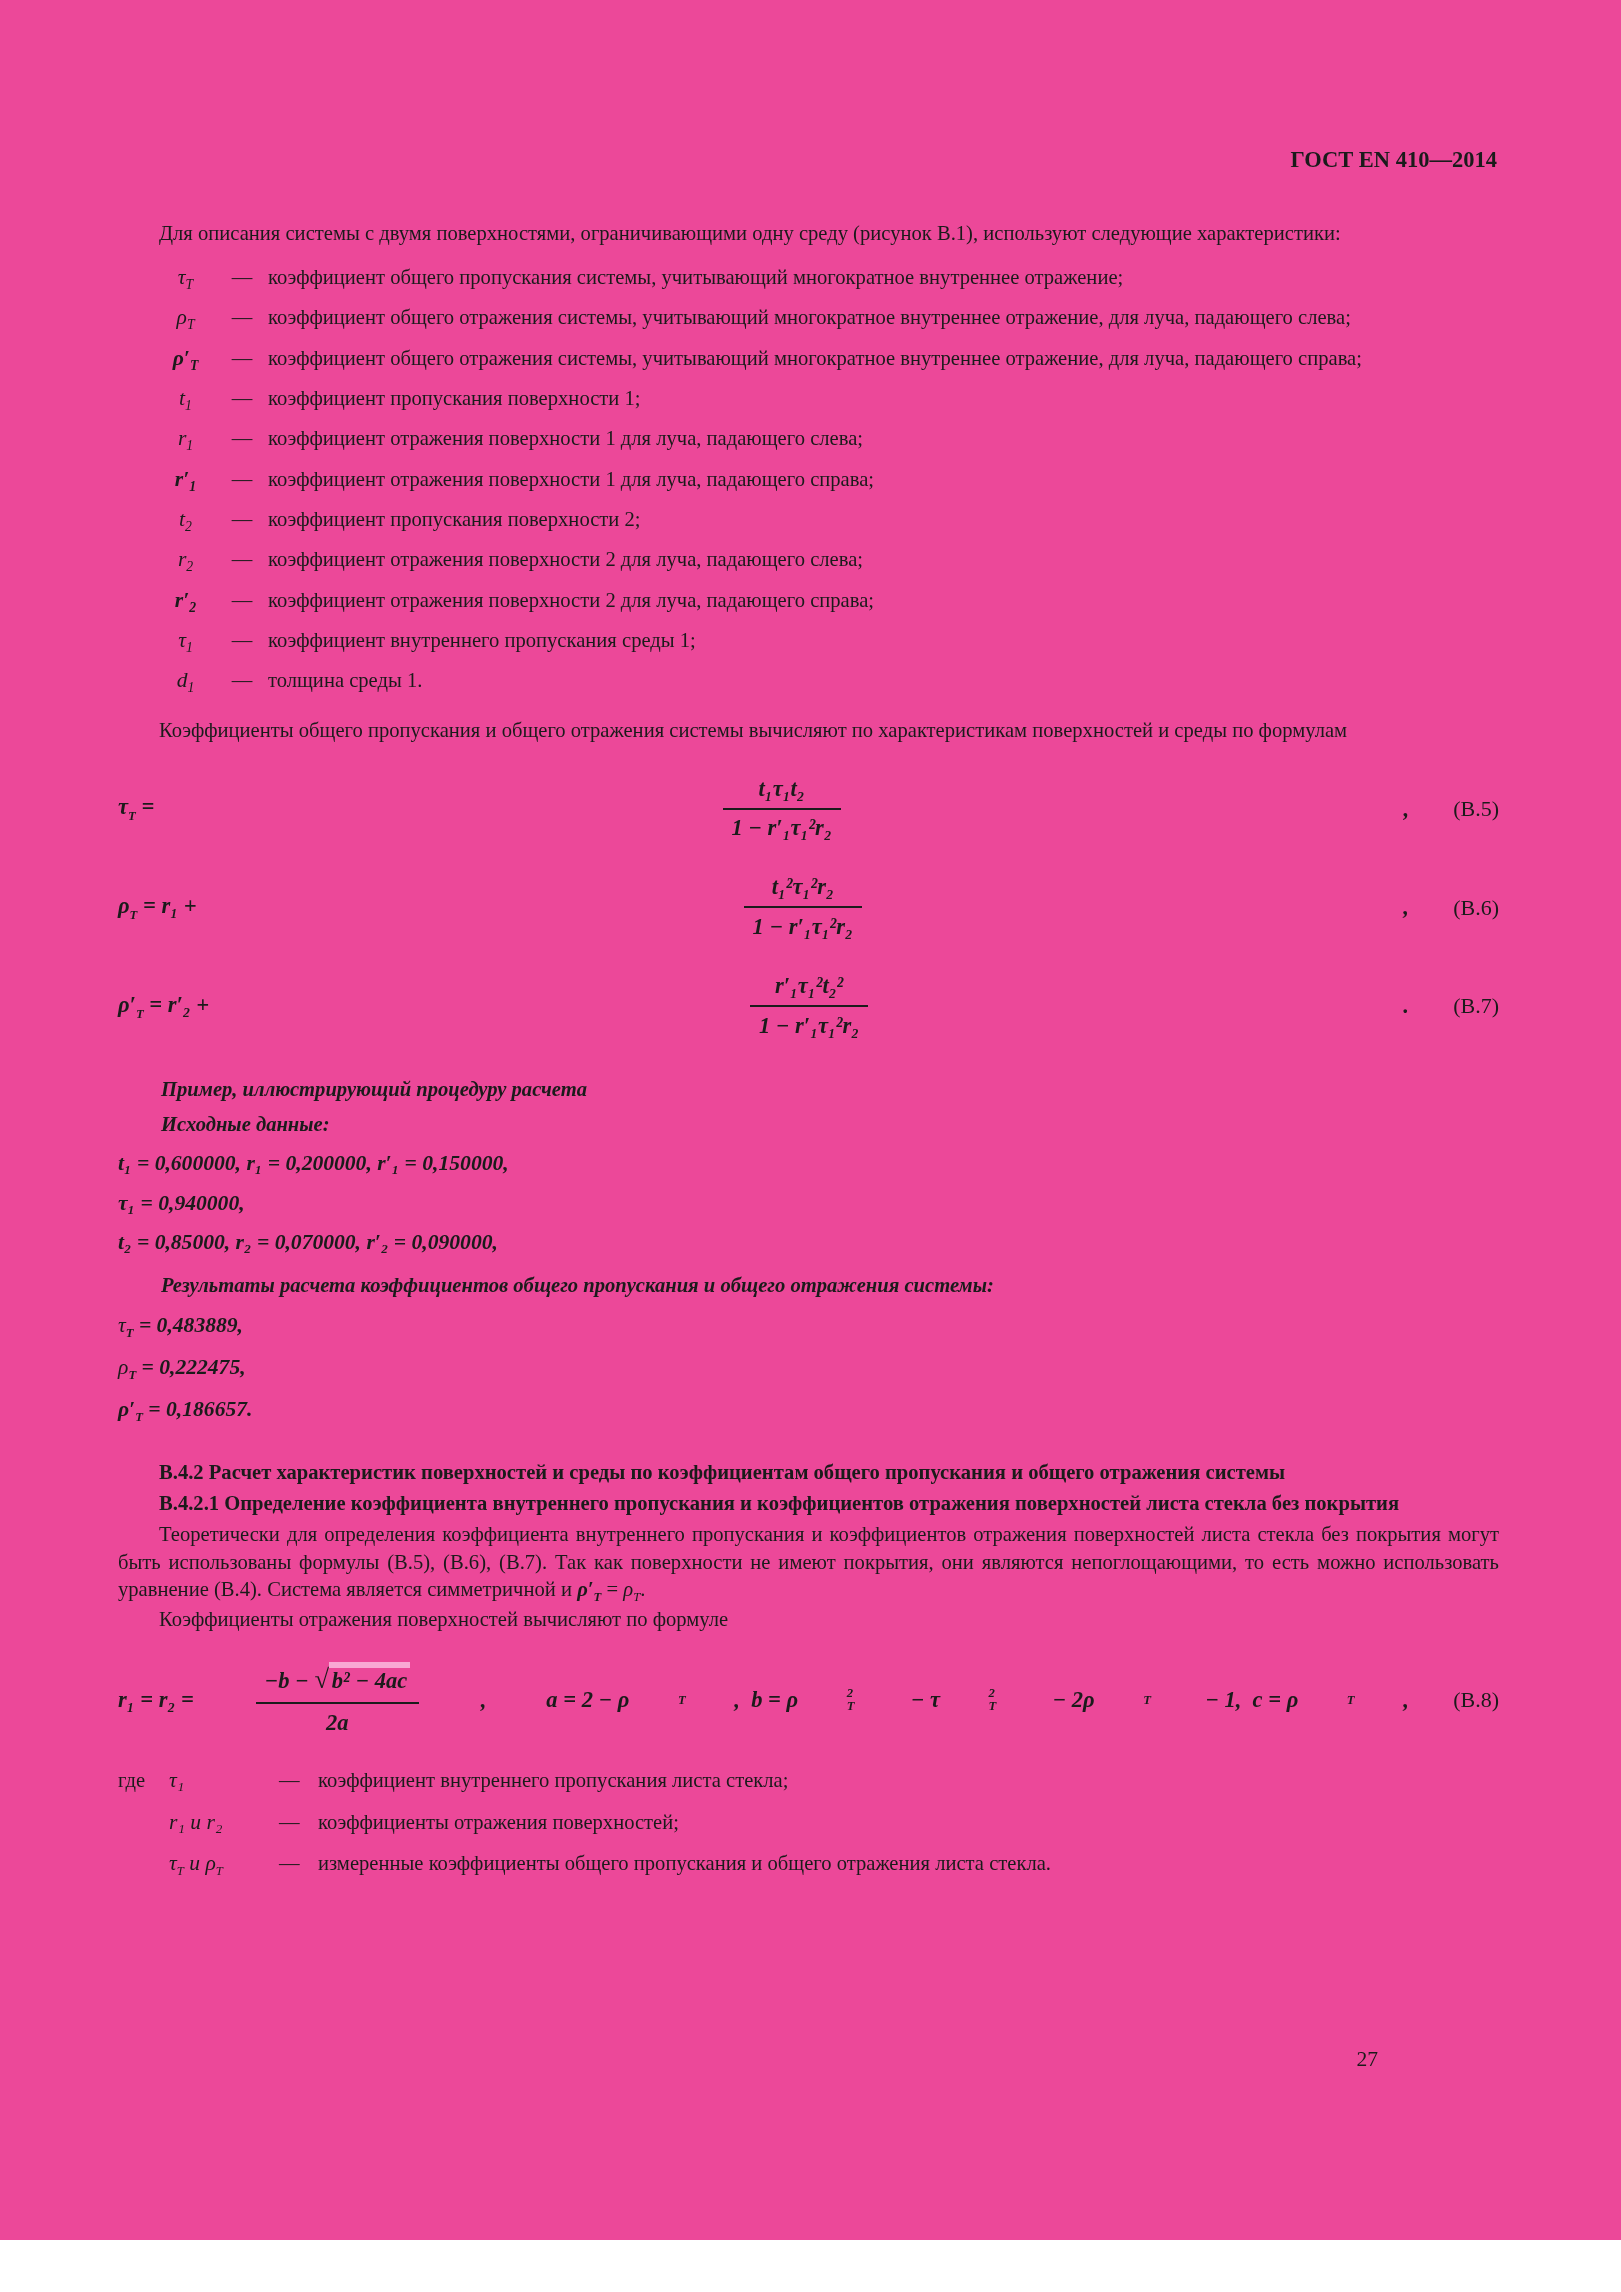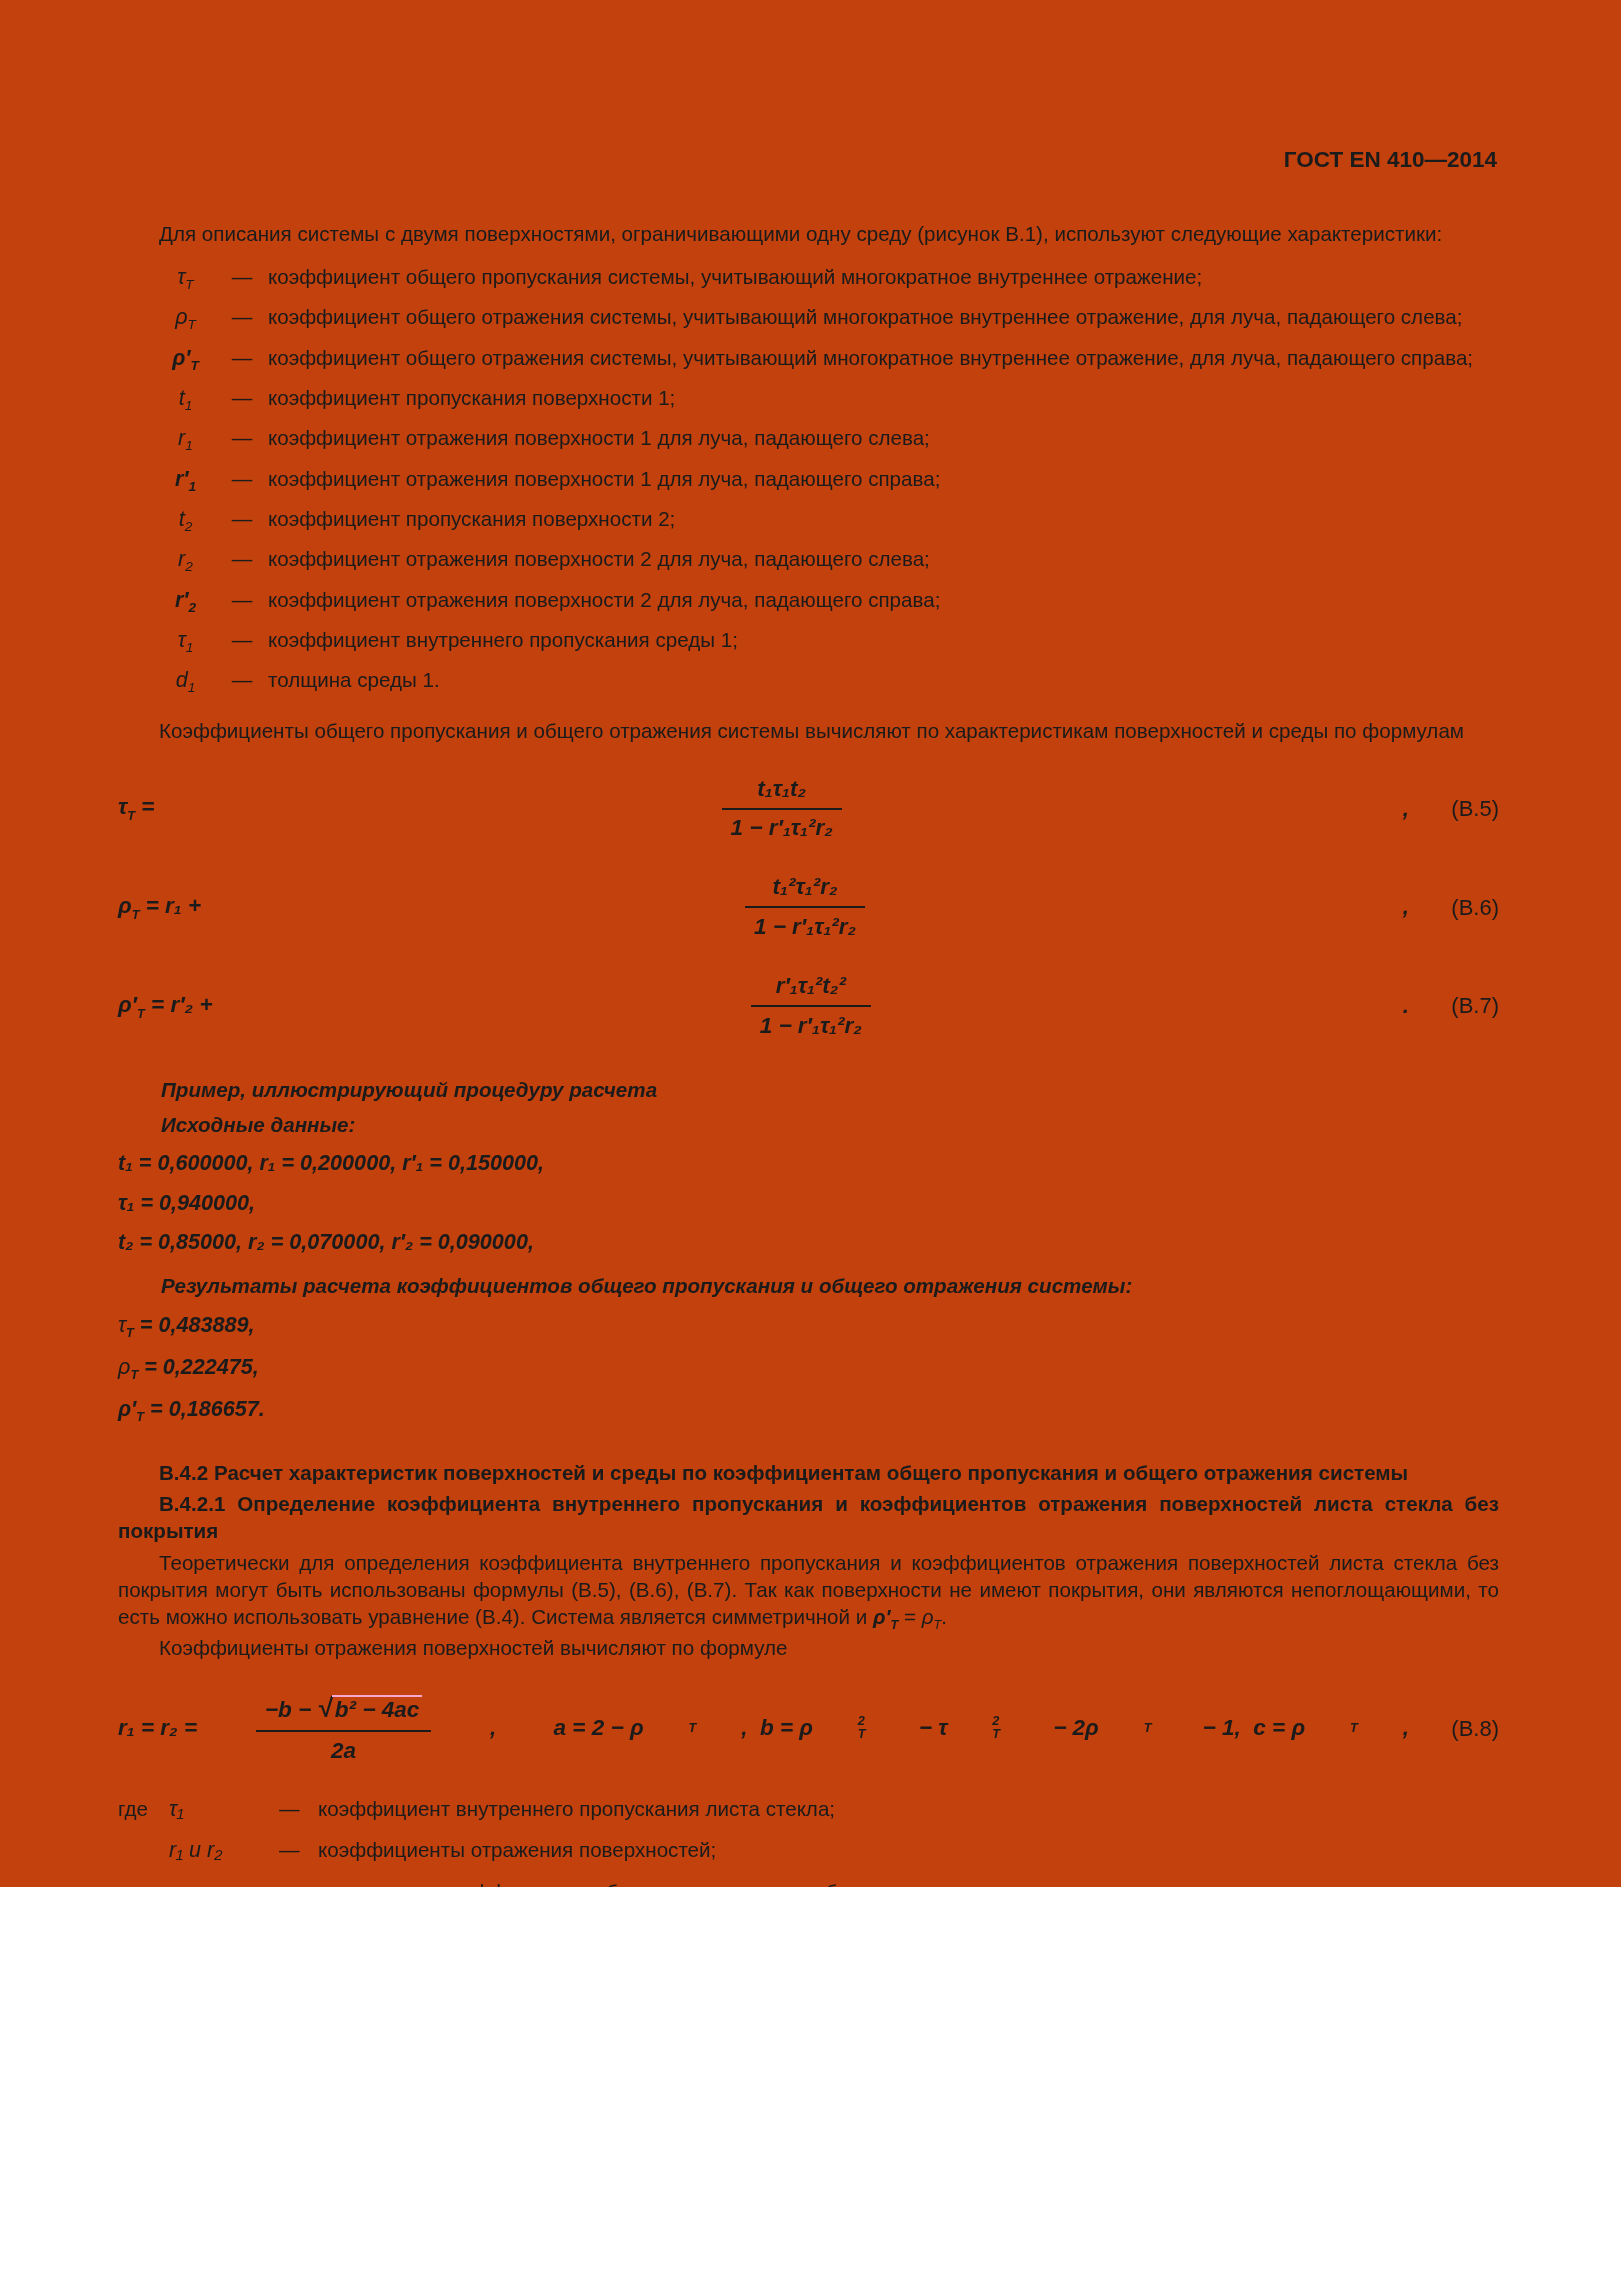--- a/index.html
+++ b/index.html
@@ -1,22 +1,22 @@
 <!DOCTYPE html>
 <html><head>
 <meta charset="utf-8">
 <style>
   html,body { margin:0; padding:0; background:#ffffff; }
   .page {
     position:relative;
-    width:1621px; height:1887px;
+    width:1621px; height:2240px;
     margin:0 auto;
-    background:#c2410c;
+    background:#ec4899;
     color:#1b1b1b;
-    font-family:Liberation Sans, sans-serif;
+    font-family:Liberation Serif, serif;
     font-size:20.6px;
     line-height:1.33;
     box-sizing:border-box;
     padding:145px 122px 0 118px;
     overflow:hidden;
   }
 
   .doc-header { text-align:right; font-weight:bold; font-size:22.5px; margin:0 2px 45px 0; }
 
   .para { text-align:justify; margin:0; }
@@ -40,21 +40,21 @@
   }
   .eq-center span, .eq-center i { white-space:pre; }
   .eq-center sub.msub { font-size:12.7px; font-style:italic; }
   .eq-num { flex:0 0 90px; text-align:right; font-size:22px; font-weight:normal; font-style:normal; }
 
   .frac { display:inline-flex; flex-direction:column; text-align:center; margin:0 7.8px; }
   .frac .num { display:block; padding:0 8.8px 3.9px; border-bottom:2px solid #1b1b1b; }
   .frac .den { display:block; padding:3.9px 8.8px 0; }
 
   .rad-sign { font-size:1.18em; }
-  .radicand { border-top:2px solid #f9a8d4; padding:0 2.9px; }
+  .radicand { border-top:6px solid #f9a8d4; padding:0 2.9px; }
 
   .ss { display:inline-flex; flex-direction:column; align-items:flex-start; font-size:12.7px; line-height:1.05; vertical-align:-6.9px; margin-right:2px; }
 
   
   .ex-title { font-weight:bold; font-style:italic; margin:35px 0 5.9px 43px; }
   .ex-sub   { font-weight:bold; font-style:italic; margin:7.8px 0 5.9px 43px; }
   .center-wrap { padding-right:94px; }
   .val-line { text-align:left; font-weight:bold; font-style:italic; font-size:21.6px; margin:10.8px 0; }
   .val-line .rsym { font-weight:normal; }
   .val-line.boldsym .rsym { font-weight:bold; }

